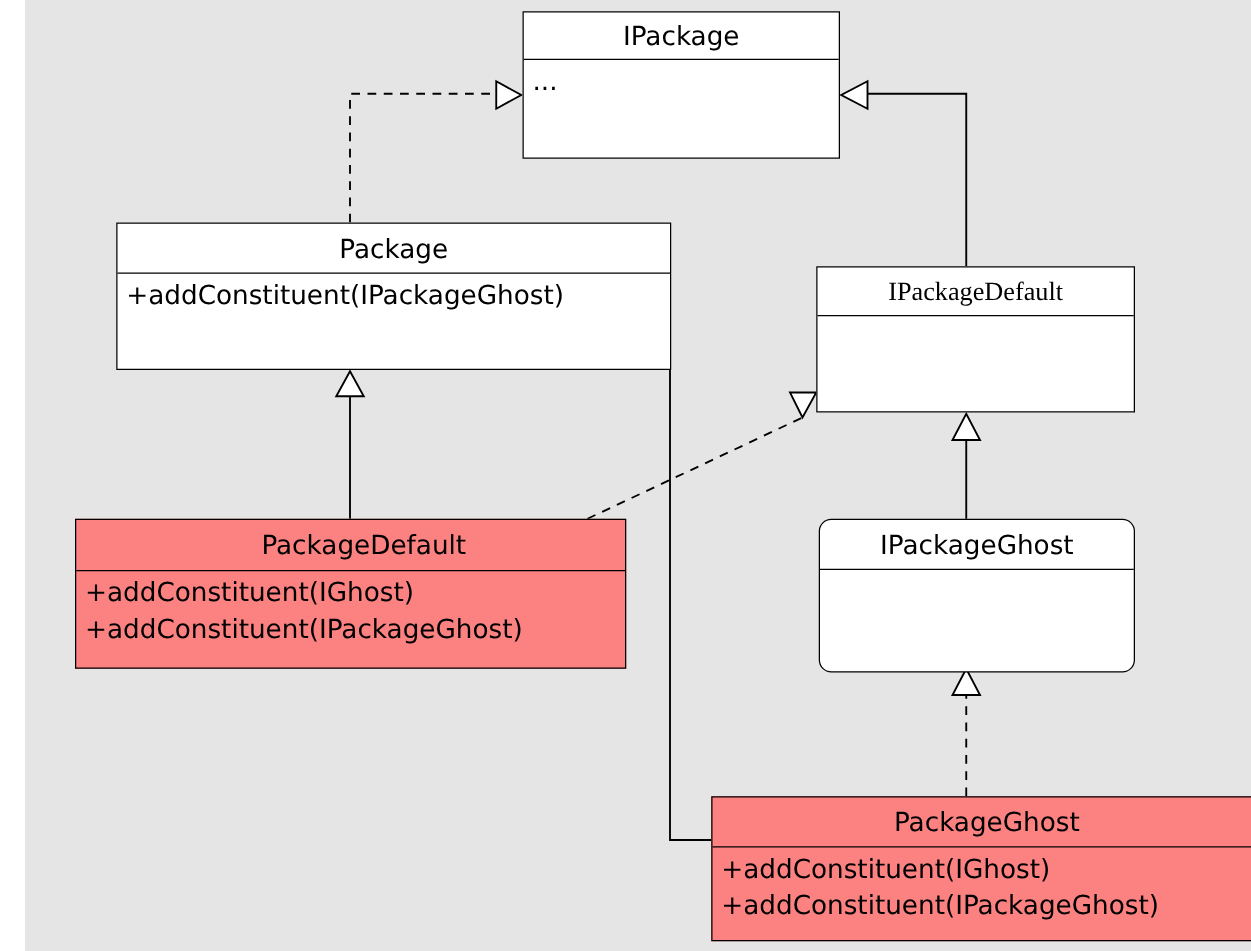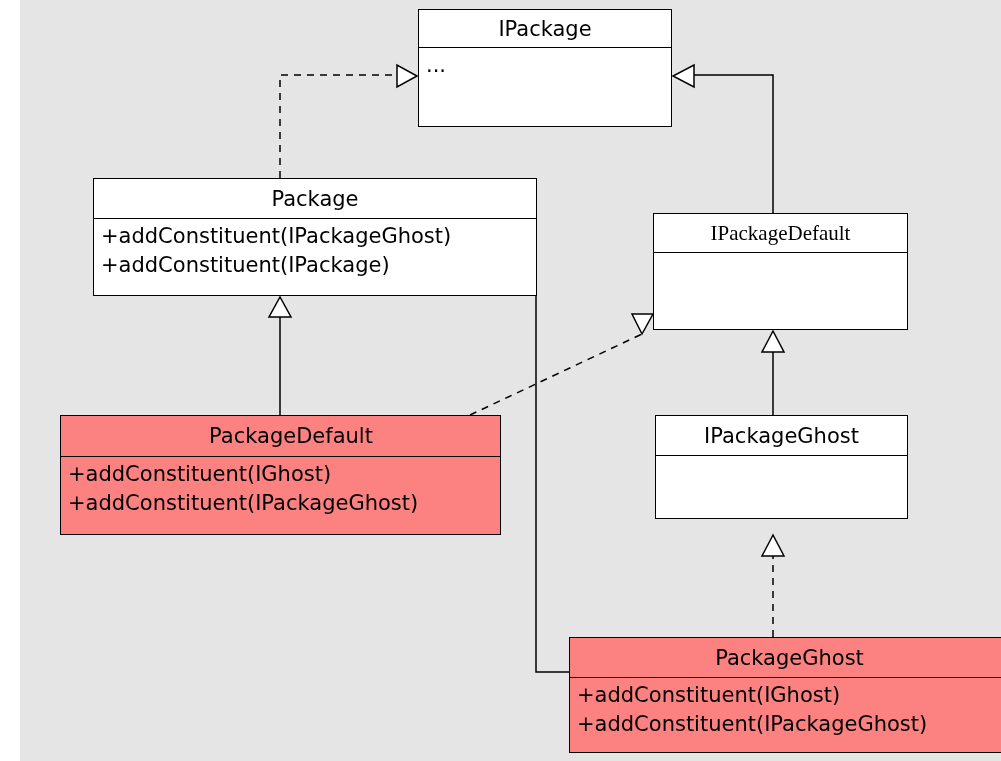--- a/index.html
+++ b/index.html
@@ -111,38 +111,37 @@
     <div class="uml-title" style="height:38px;">IPackage</div>
     <div class="uml-body">
       <div class="uml-member">...</div>
     </div>
   </div>
 
   <div class="uml-class" style="left:73px; top:178px; width:444px; height:118px;">
     <div class="uml-title">Package</div>
     <div class="uml-body">
       <div class="uml-member">+addConstituent(IPackageGhost)</div>
-      <div class="uml-member">+addConstituent(IPackage)</div>
     </div>
   </div>
 
   <div class="uml-class" style="left:633px; top:213px; width:255px; height:117px;font-family:Liberation Serif, serif;">
     <div class="uml-title" style="height:39px;">IPackageDefault</div>
     <div class="uml-body"></div>
   </div>
 
   <div class="uml-class" style="left: 40px; top: 415px; width: 441px; height: 120px; background-color: rgb(252, 129, 129);">
     <div class="uml-title" style="height:41px;padding-left:21px;">PackageDefault</div>
     <div class="uml-body">
       <div class="uml-member">+addConstituent(IGhost)</div>
       <div class="uml-member">+addConstituent(IPackageGhost)</div>
     </div>
   </div>
 
-  <div class="uml-class" style="left:635px; top:415px; width:253px; height:104px;">
+  <div class="uml-class" style="left:635px; top:415px; width:253px; height:123px;border-radius:10px;">
     <div class="uml-title">IPackageGhost</div>
     <div class="uml-body"></div>
   </div>
 
   <div class="uml-class" style="left: 549px; top: 637px; width: 441px; height: 116px; background-color: rgb(252, 129, 129);">
     <div class="uml-title">PackageGhost</div>
     <div class="uml-body">
       <div class="uml-member">+addConstituent(IGhost)</div>
       <div class="uml-member">+addConstituent(IPackageGhost)</div>
     </div>

